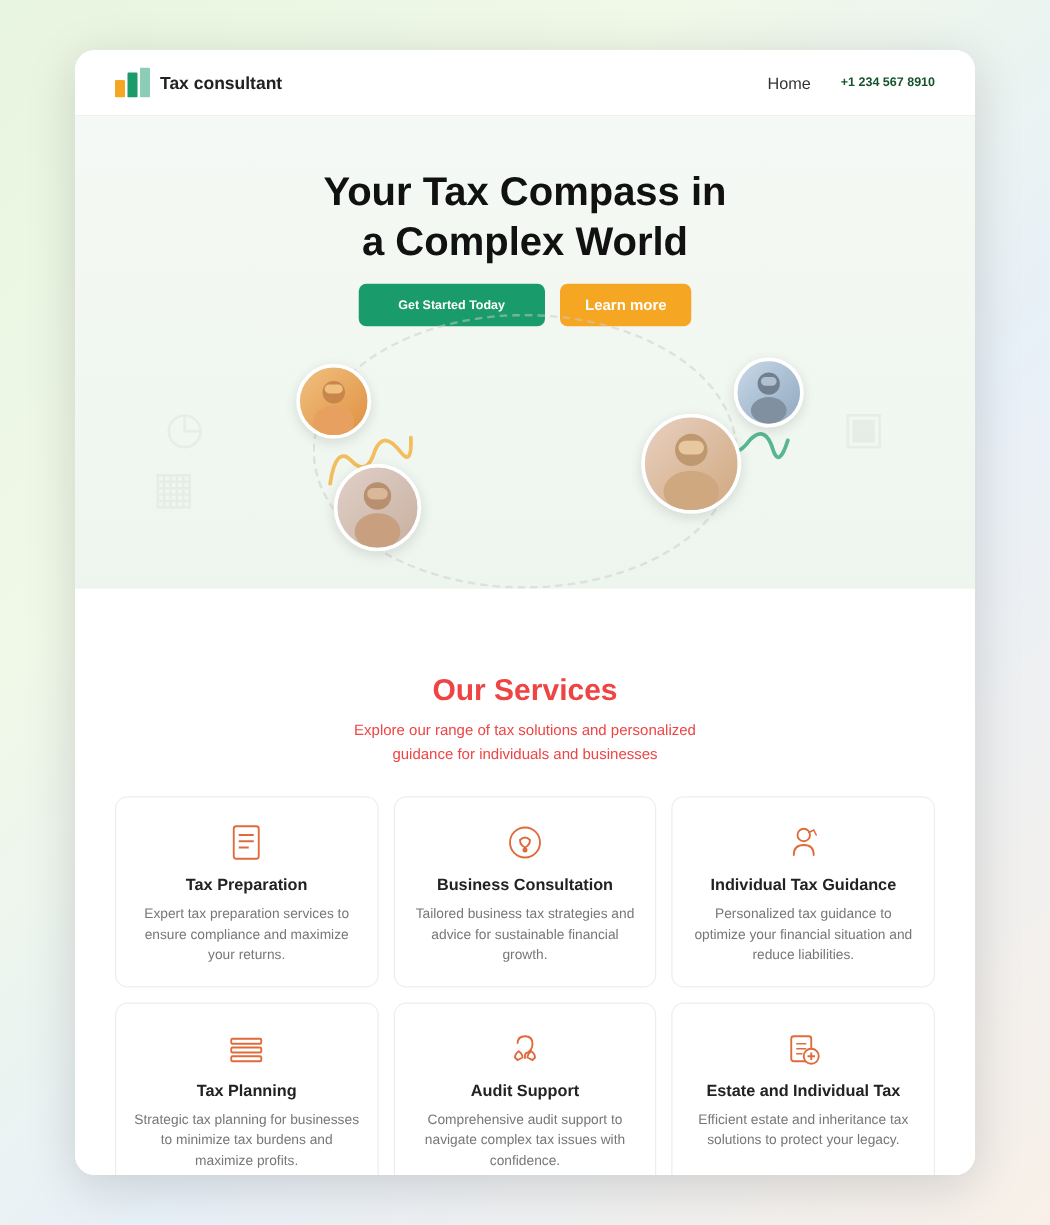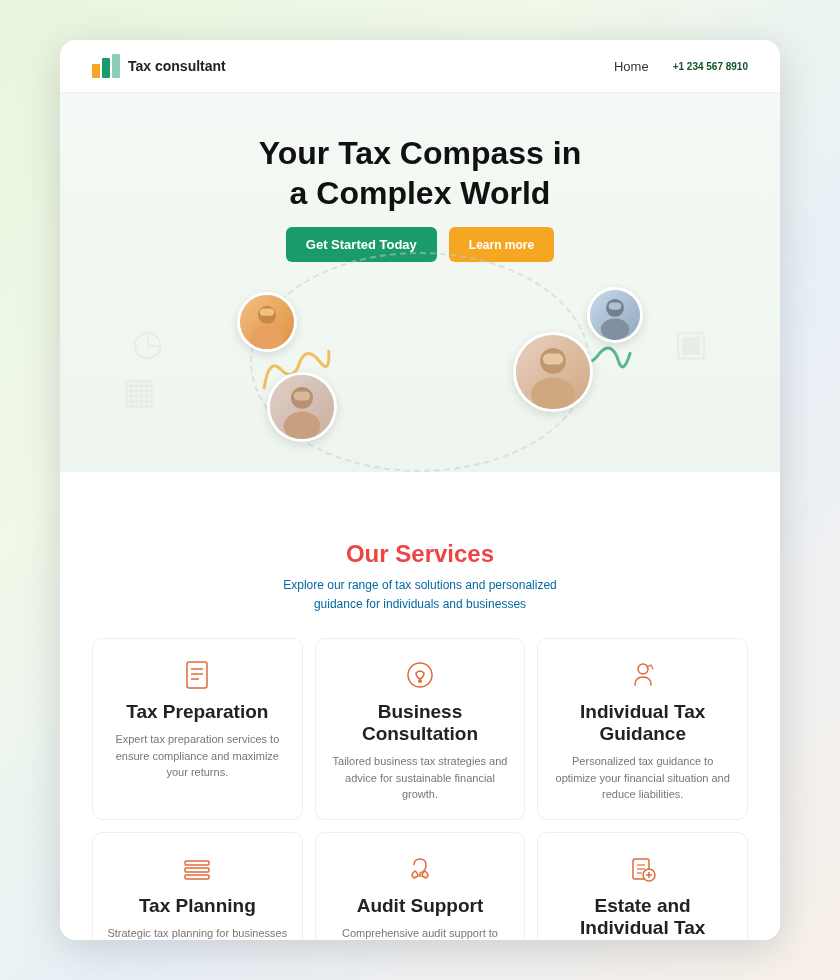--- a/index.html
+++ b/index.html
@@ -88,23 +88,23 @@
     .hero-buttons {
       display: flex;
       gap: 12px;
       justify-content: center;
       margin-bottom: 20px;
     }
     .btn-primary {
       background: #1a9b6c;
       color: #fff;
       border: none;
-      padding: 10px 20px;
+      padding: 10px 32px;
       border-radius: 6px;
-      font-size: 13px;
+      font-size: 10px;
       font-weight: 600;
       cursor: pointer;
     }
     .btn-secondary {
       background: #f5a623;
       color: #fff;
       border: none;
       padding: 10px 20px;
       border-radius: 6px;
       font-size: 12px;
@@ -183,21 +183,21 @@
     }
     .services h2 {
       font-size: 24px;
       font-weight: 800;
       color: #ef4444;
       margin-bottom: 8px;
       margin-top: 32px;
     }
     .services-desc {
       font-size: 12px;
-      color: #0369a1;
+      color: #ef4444;
       max-width: 320px;
       margin: 0 auto 24px;
       line-height: 1.6;
     }
     .services-grid {
       display: grid;
       grid-template-columns: repeat(3, 1fr);
       gap: 12px;
     }
     .service-card {
@@ -209,21 +209,21 @@
     }
     .service-icon {
       font-size: 28px;
       color: #e06b3a;
       margin-bottom: 10px;
       display: flex;
       align-items: center;
       justify-content: center;
     }
     .service-title {
-      font-size: 19px;
+      font-size: 13px;
       font-weight: 700;
       color: #222;
       margin-bottom: 8px;
     }
     .service-desc {
       font-size: 11px;
       color: #777;
       line-height: 1.5;
     }
   </style>

